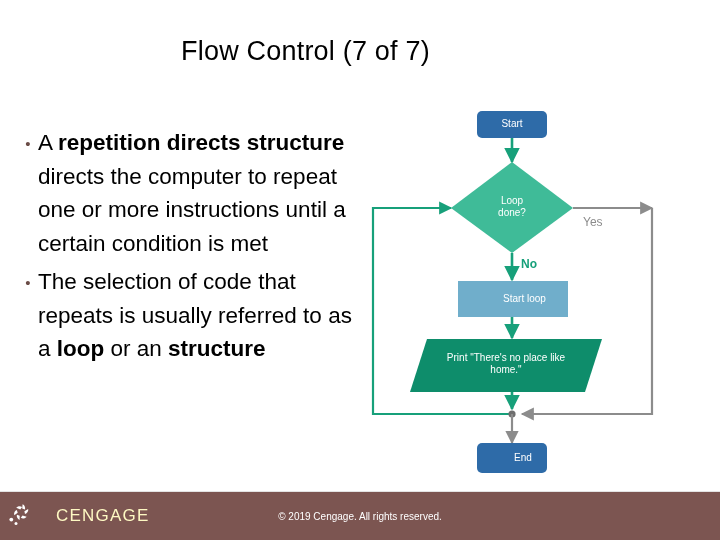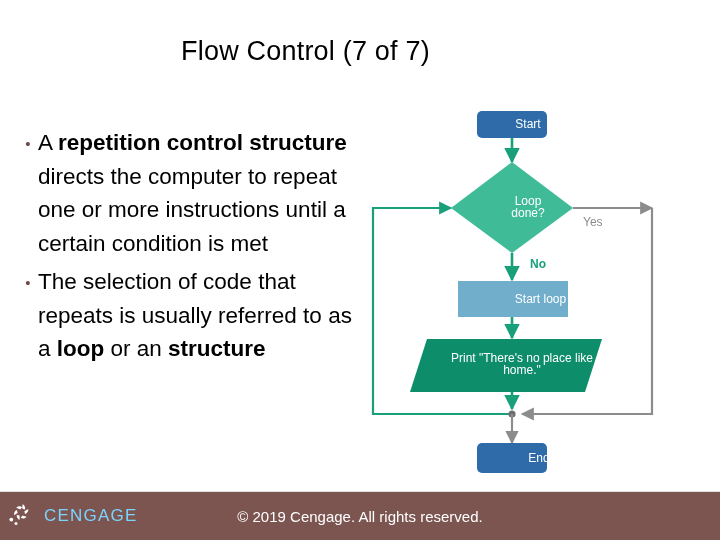--- a/index.html
+++ b/index.html
@@ -68,88 +68,87 @@
     height: 390px;
   }
   #flow-svg {
     position: absolute;
     left: 0;
     top: 0;
   }
   .node-label {
     position: absolute;
     color: #ffffff;
-    font-size: 12px;
+    font-size: 10px;
     text-align: center;
     line-height: 12px;
     pointer-events: none;
     white-space: pre-line;
-    padding-left: 16px;
   }
   .edge-label {
     position: absolute;
     font-size: 12px;
   }
   #label-yes { color: #8c8c8c; }
-  #label-no  { color: #17a07a; font-weight: bold; margin-left: 9px; }
+  #label-no  { color: #17a07a; font-weight: bold; }
 
   
   #footer-bar {
     position: absolute;
     left: 0;
     bottom: 0;
     width: 720px;
     height: 48px;
     background: #7c5551;
   }
   #footer-copyright {
     position: absolute;
     left: 0;
     top: 0;
     width: 720px;
     height: 48px;
     display: flex;
     align-items: center;
     justify-content: center;
     color: #ffffff;
-    font-size: 15px;
+    font-size: 10px;
   }
   #cengage-logo {
     position: absolute;
     left: 8px;
     top: 9px;
     display: flex;
     align-items: center;
     height: 30px;
   }
   #cengage-logo-text {
-    color: #7dd3fc;
+    color: #fef9c3;
     font-size: 17px;
     letter-spacing: 1.2px;
-    margin-left: 6px;
+    margin-left: 18px;
     font-family: "Liberation Sans", sans-serif;
   }
   #footer-top-rule {
     position: absolute;
     left: 0;
     bottom: 48px;
     width: 720px;
     height: 1px;
     background: #e3e3e3;
   }
 </style>
 </head>
 <body>
 
 <div id="slide-title">Flow Control (7 of 7)</div>
 
 <div id="bullet-list">
     <div class="bullet-row">
       <div class="bullet-mark">•</div>
-      <div class="bullet-text"><span>A </span><b>repetition control structure</b><span> directs the computer to repeat one or more instructions until a certain condition is met</span></div>
+      <div class="bullet-text"><span>A </span><b>repetition directs structure</b><span> directs the computer to repeat one or more instructions until a certain condition is met</span></div>
     </div>
     <div class="bullet-row">
       <div class="bullet-mark">•</div>
       <div class="bullet-text"><span>The selection of code that repeats is usually referred to as a </span><b>loop</b><span> or an </span><b>structure</b></div>
     </div>
   </div>
 
 <div id="flowchart">
 
   <svg id="flow-svg" width="365" height="390" viewBox="0 0 365 390">

